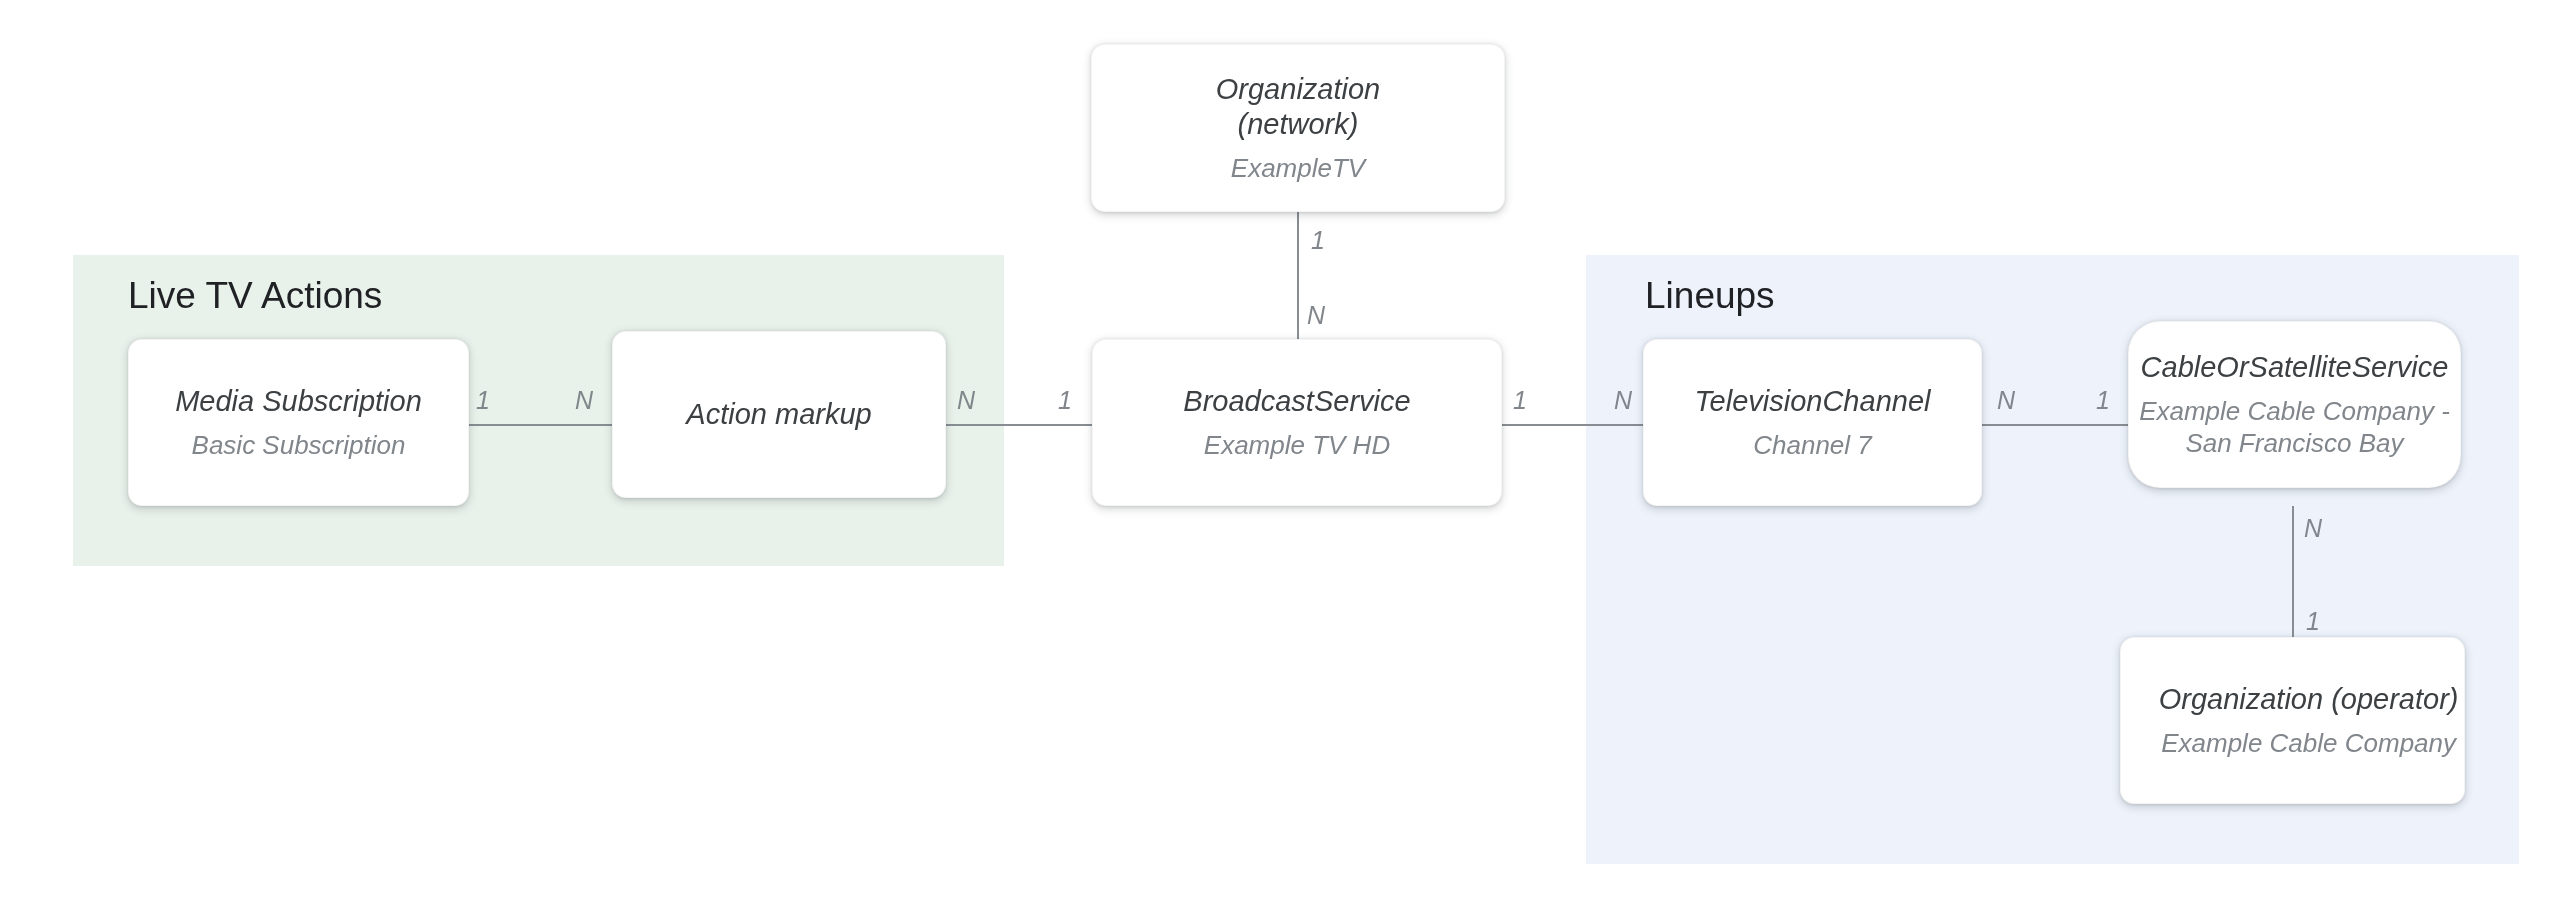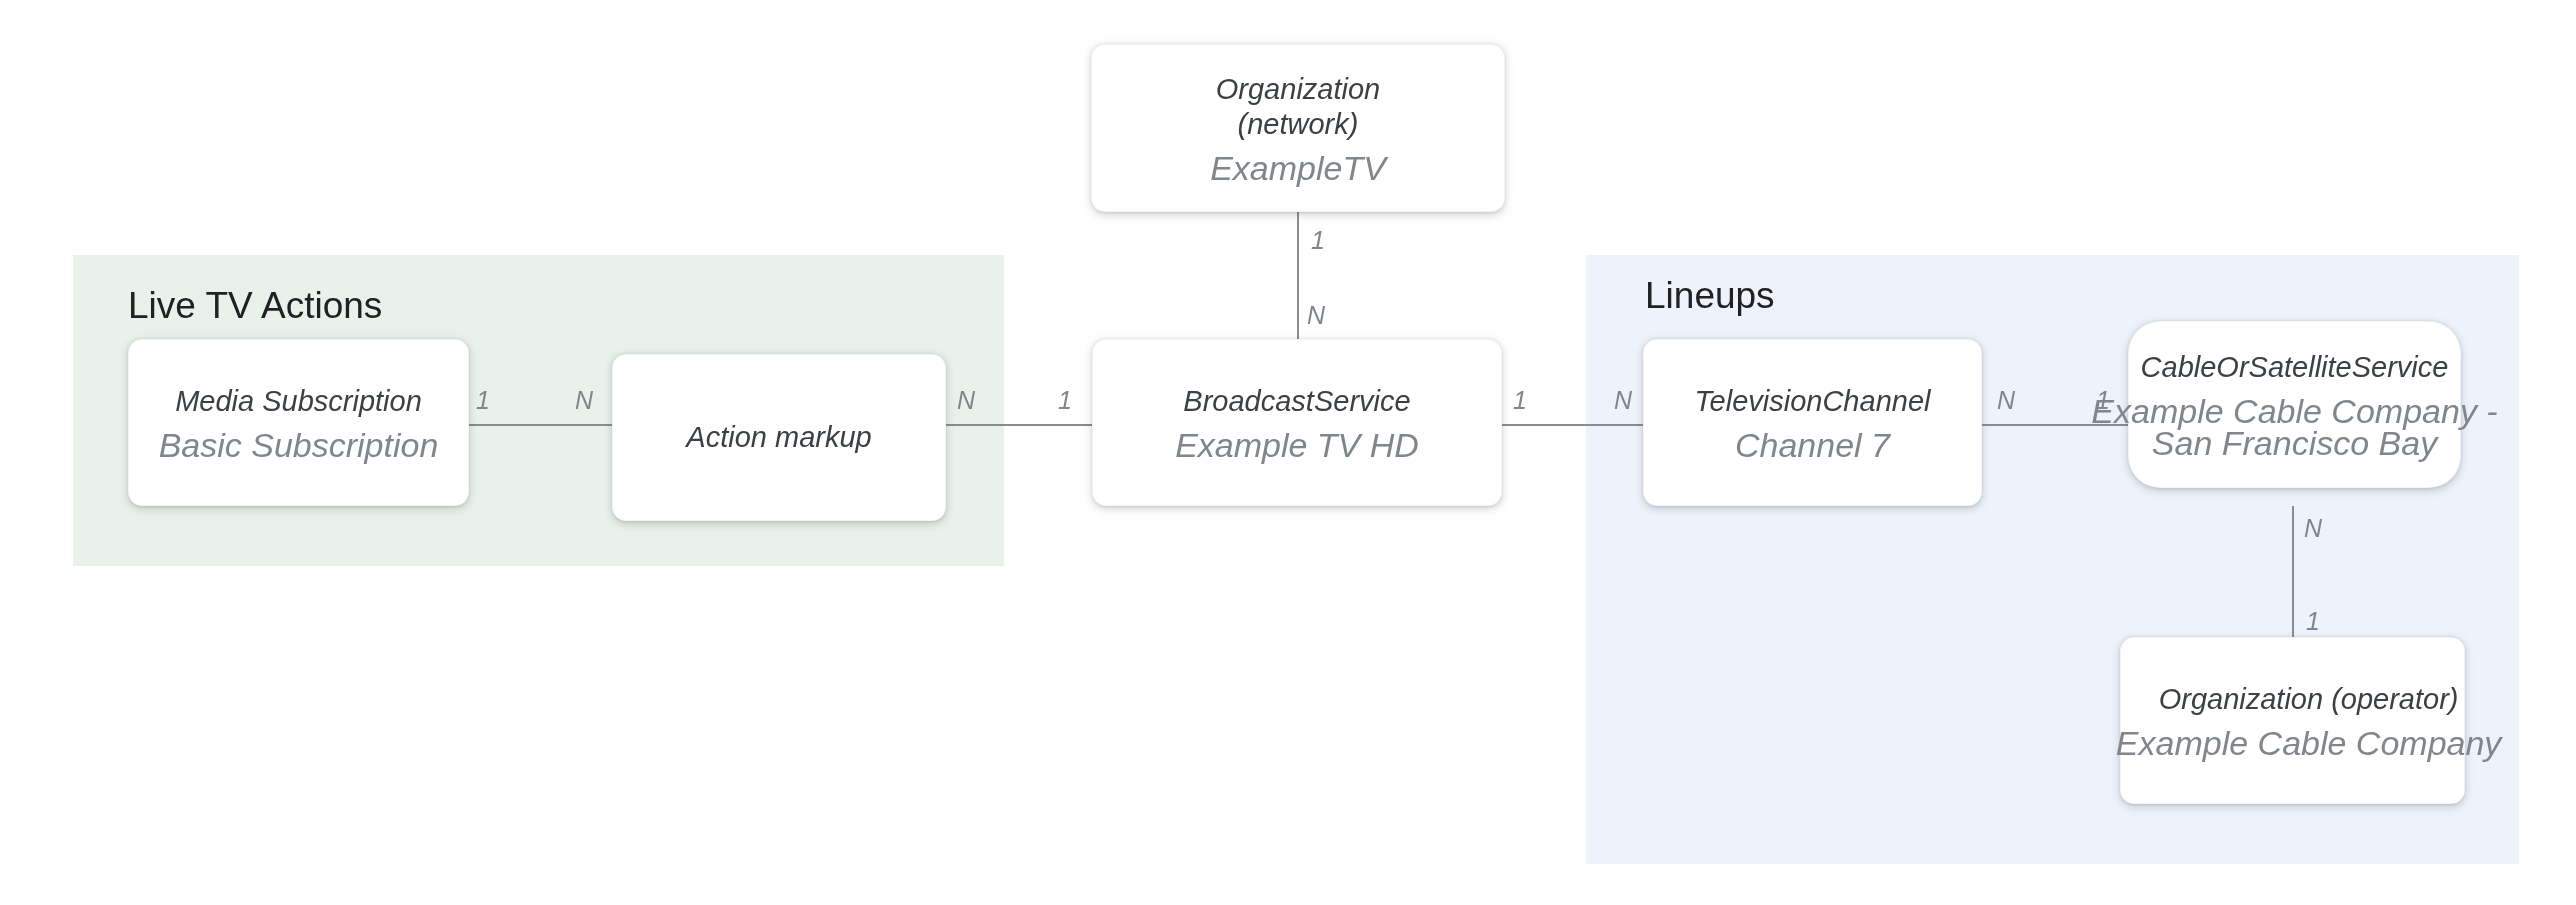--- a/index.html
+++ b/index.html
@@ -60,34 +60,34 @@
     padding: 7px 8.8px;
     font-style: italic;
   }
   .node-title {
     font-size: 29px;
     line-height: 35px;
     color: #3c4043;
     white-space: pre;
   }
   .node-subtitle {
-    font-size: 34px;
+    font-size: 26px;
     line-height: 32px;
     color: #80868b;
     margin-top: 10.6px;
     white-space: pre;
   }
 </style>
 </head>
 <body>
 
 <div class="region region-green" style="left:73px; top:255px; width:931px; height:311px;"></div>
 <div class="region region-blue" style="left:1586px; top:255px; width:933px; height:609px;"></div>
 
-<div class="section-title" style="left:128px; top:284px;">Live TV Actions</div>
+<div class="section-title" style="left:128px; top:274px;">Live TV Actions</div>
 <div class="section-title" style="left:1645px; top:274px;">Lineups</div>
 
 <div class="edge-line edge-h" style="left:469px; top:424px; width:143px;"></div>
 <div class="edge-line edge-h" style="left:946px; top:424px; width:146px;"></div>
 <div class="edge-line edge-h" style="left:1501px; top:424px; width:142px;"></div>
 <div class="edge-line edge-h" style="left:1982px; top:424px; width:147px;"></div>
 <div class="edge-line edge-v" style="left:1297px; top:212px; height:127px;"></div>
 <div class="edge-line edge-v" style="left:2292px; top:506px; height:131px;"></div>
 
 <div class="card-label" style="left:476px; top:386px;">1</div>
@@ -112,21 +112,21 @@
   <div class="node-title">Organization
 (network)</div>
   <div class="node-subtitle">ExampleTV</div>
 </div>
 
 <div class="node" style="left:128px; top:339px; width:341px; height:167px;">
   <div class="node-title">Media Subscription</div>
   <div class="node-subtitle">Basic Subscription</div>
 </div>
 
-<div class="node" style="left:612px; top:354px; width:334px; height:167px;">
+<div class="node" style="left:612px; top:331px; width:334px; height:167px;">
   <div class="node-title">Action markup</div>
 </div>
 
 <div class="node" style="left:1092px; top:339px; width:410px; height:167px;">
   <div class="node-title">BroadcastService</div>
   <div class="node-subtitle">Example TV HD</div>
 </div>
 
 <div class="node" style="left:1643px; top:339px; width:339px; height:167px;">
   <div class="node-title">TelevisionChannel</div>

